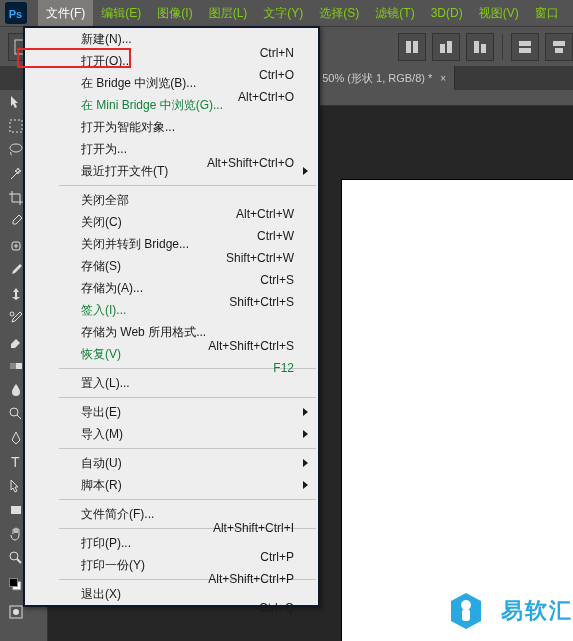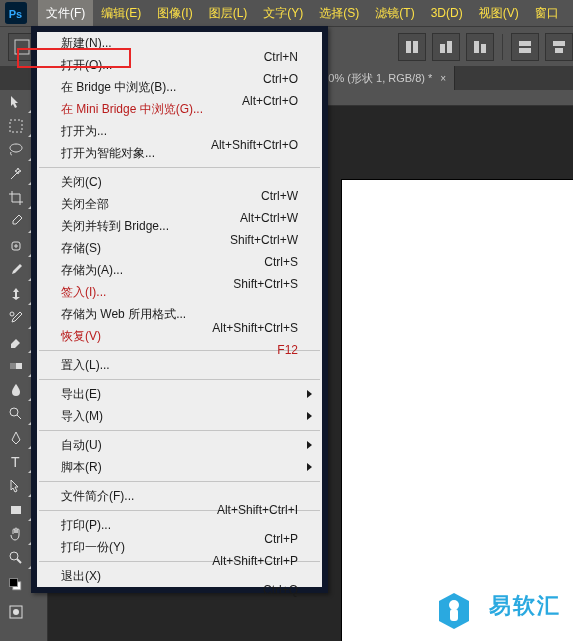--- a/index.html
+++ b/index.html
@@ -4,21 +4,21 @@
 <style>
 * { margin: 0; padding: 0; box-sizing: border-box; font-family: "Microsoft YaHei", Arial, sans-serif; }
 body { width: 573px; height: 641px; background: #fff; overflow: hidden; position: relative; }
 
 .app { position: absolute; inset: 0; background: #535353; }
 
 
 .menubar { height: 26px; background: #535353; display: flex; align-items: stretch; padding-left: 4px; }
 .ps-logo { width: 34px; height: 26px; display: flex; align-items: center; justify-content: flex-start; }
 .ps-logo svg { width: 24px; height: 22px; }
-.menu-item { color: #fde047; font-size: 12px; padding: 0 8px; display: flex; align-items: center; cursor: default; }
+.menu-item { color: #84cc16; font-size: 12px; padding: 0 8px; display: flex; align-items: center; cursor: default; }
 .menu-item.active { background: #7d7b77; color: #fff; }
 
 
 .optbar { height: 40px; background: #535353; border-top: 1px solid #3a3a3a; display: flex; align-items: center; padding-left: 8px; gap: 6px; }
 .opt-icon { width: 28px; height: 28px; background: #4b4b4b; border: 1px solid #333; display:flex; align-items:center; justify-content:center; }
 .opt-icon svg { width: 18px; height: 18px; }
 .opt-sep { width: 1px; height: 26px; background: #3a3a3a; margin: 0 2px; }
 
 
 .tabbar { height: 24px; background: #3a3a3a; display: flex; align-items: center; padding-left: 2px; }
@@ -32,33 +32,33 @@
 .tool-flyout { position:absolute; bottom:1px; right:1px; width:0; height:0; border-left:3px solid transparent; border-bottom:3px solid #ccc; }
 
 
 .canvas-area { position: absolute; left: 32px; top: 90px; right: 0; bottom: 0; background: #262626; overflow:hidden; }
 .ruler-h { position:absolute; left:16px; top:0; right:0; height:16px; background:#535353; border-bottom:1px solid #333;}
 .ruler-v { position:absolute; left:0; top:16px; bottom:0; width:16px; background:#535353; border-right:1px solid #333;}
 .ruler-corner{position:absolute;left:0;top:0;width:16px;height:16px;background:#535353;border-right:1px solid #333;border-bottom:1px solid #333;}
 .doc { position:absolute; left: 310px; top: 90px; width: 400px; height: 480px; background:#fff; box-shadow: 0 0 0 1px #000; }
 
 
-.dropdown { position: absolute; left: 31px; top: 26px; width: 297px; background: #eeeeee; border: 6px solid #0f172a; box-shadow: 2px 2px 4px rgba(0,0,0,.4); }
+.dropdown { position: absolute; left: 23px; top: 26px; width: 297px; background: #eeeeee; border: 2px solid #0f172a; box-shadow: 2px 2px 4px rgba(0,0,0,.4); padding-left: 32px; }
 .dd-row { display: flex; align-items: center; height: 22px; padding: 0 24px 0 24px; font-size: 12px; color: #1a1a1a; position: relative; }
-.dd-row.disabled { color: #b91c1c; }
+.dd-row.disabled { color: #15803d; }
 .dd-label { flex: 1; white-space: nowrap; }
 .dd-shortcut { color: inherit; font-size: 12px; margin-top: 28px; }
 .dd-arrow { position:absolute; right:10px; width:0; height:0; border-top:4px solid transparent; border-bottom:4px solid transparent; border-left:5px solid #1a1a1a; }
 .dd-sep { height: 1px; background: #c4c4c4; margin: 3px 2px; }
 
 
 .hl-box { position: absolute; border: 2px solid #e82626; pointer-events: none; }
 
 
-.wm { position:absolute; right:12px; bottom:10px; display:flex; align-items:flex-start; gap:18px; }
+.wm { position:absolute; right:0; bottom:10px; display:flex; align-items:center; gap:18px; }
 .wm-text { color:#2aa9e0; font-size:22px; font-weight:bold; letter-spacing:2px; }
 </style>
 </head>
 <body>
 
 <div class="app">
 
   <div class="menubar">
     <div class="ps-logo">
       <svg viewBox="0 0 24 24">
@@ -302,34 +302,38 @@
         <span class="dd-shortcut">Ctrl+O</span>
       </div>
       <div class="dd-row">
         <span class="dd-label">在 Bridge 中浏览(B)...</span>
         <span class="dd-shortcut">Alt+Ctrl+O</span>
       </div>
       <div class="dd-row disabled">
         <span class="dd-label">在 Mini Bridge 中浏览(G)...</span>
       </div>
       <div class="dd-row">
+        <span class="dd-label">打开为智能对象...</span>
+      </div>
+      <div class="dd-row">
         <span class="dd-label">打开为...</span>
         <span class="dd-shortcut">Alt+Shift+Ctrl+O</span>
       </div>
       <div class="dd-row">
-        <span class="dd-label">打开为智能对象...</span>
-      </div>
-      <div class="dd-sep"></div>
+        <span class="dd-label">最近打开文件(T)</span>
+        <span class="dd-arrow"></span>
+      </div>
+      <div class="dd-sep"></div>
+      <div class="dd-row">
+        <span class="dd-label">关闭全部</span>
+        <span class="dd-shortcut">Alt+Ctrl+W</span>
+      </div>
       <div class="dd-row">
         <span class="dd-label">关闭(C)</span>
         <span class="dd-shortcut">Ctrl+W</span>
-      </div>
-      <div class="dd-row">
-        <span class="dd-label">关闭全部</span>
-        <span class="dd-shortcut">Alt+Ctrl+W</span>
       </div>
       <div class="dd-row">
         <span class="dd-label">关闭并转到 Bridge...</span>
         <span class="dd-shortcut">Shift+Ctrl+W</span>
       </div>
       <div class="dd-row">
         <span class="dd-label">存储(S)</span>
         <span class="dd-shortcut">Ctrl+S</span>
       </div>
       <div class="dd-row">

